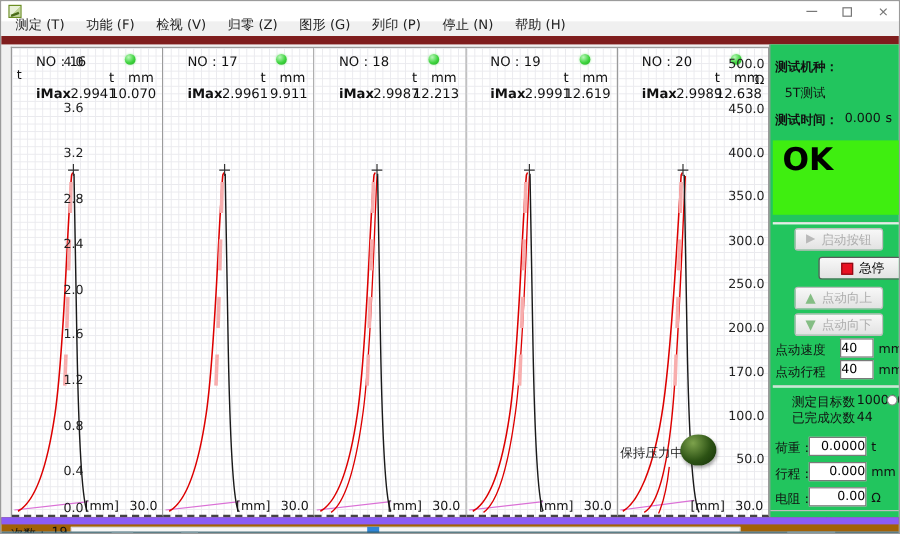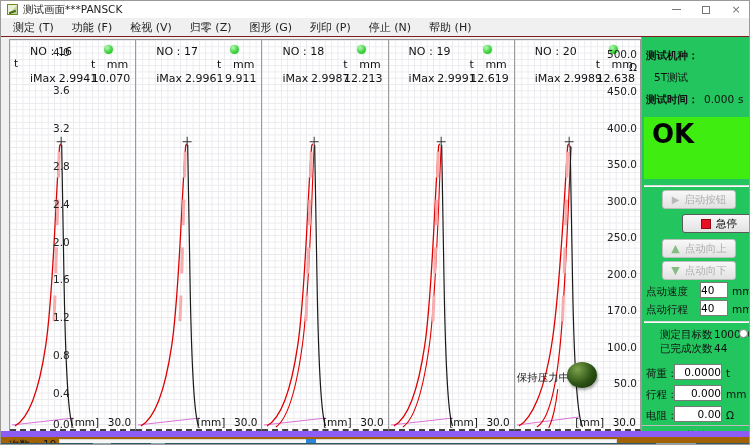--- a/index.html
+++ b/index.html
@@ -11,36 +11,36 @@
   
   .titlebar { position:absolute; left:0; top:0; width:750px; height:17px; background:#fff; display:flex; align-items:center; }
   .app-icon { width:11px; height:11px; margin:0 5px 0 6px; border:1px solid #6b8e23; background:linear-gradient(135deg,#e8f0d8 50%,#c2d69b 50%); position:relative; }
   .app-icon:after{ content:""; position:absolute; left:1px; top:6px; width:7px; height:2px; background:#4a6b1a; transform:rotate(-20deg);}
   .title-text { font-size:10.5px; color:#222; }
   .win-btns { margin-left:auto; display:flex; height:17px; }
   .win-btn { width:30px; height:17px; display:flex; align-items:center; justify-content:center; color:#777; font-size:11px; }
   .glyph-min { width:9px; height:1px; background:#777; }
   .glyph-max { width:8px; height:8px; border:1px solid #777; }
   
-  .menubar { position:absolute; left:0; top:17px; width:750px; height:19px; background:#f0f0f0; display:flex; align-items:flex-start; padding-left:6px; border-bottom:1px solid #7f1d1d; }
+  .menubar { position:absolute; left:0; top:17px; width:750px; height:19px; background:#f0f0f0; display:flex; align-items:flex-end; padding-left:6px; border-bottom:7px solid #7f1d1d; }
   .menu-item { padding:2px 12px 2px 6px; color:#222; font-size:11px; cursor:default; }
   
   .charts { position:absolute; left:8px; top:38px; width:632px; height:392px; display:flex; border-top:1px solid #9b9b9b; border-left:1px solid #9b9b9b; }
   .panel { position:relative; flex:1; background:#fff; border-right:1px solid #9b9b9b;
     background-image:linear-gradient(#eaeaee 1px,transparent 1px),linear-gradient(90deg,#eaeaee 1px,transparent 1px);
     background-size:6.3px 6.3px;
     border-bottom:2px dashed #444;
   }
   .panel svg { position:absolute; left:0; top:0; width:100%; height:100%; }
   .p-no { position:absolute; left:20px; top:4px; font-size:11px; color:#111; }
   .p-dot { position:absolute; right:22px; top:5px; width:9px; height:9px; border-radius:50%;
     background:radial-gradient(circle at 35% 30%, #b8f7b8, #3ed43e 55%, #23a823); box-shadow:0 0 2px #9de89d; }
   .p-colhead-t { position:absolute; top:18px; right:40px; font-size:11px; }
   .p-colhead-mm { position:absolute; top:18px; right:7px; font-size:11px; }
-  .p-imax-label { position:absolute; top:32px; left:20px; font-size:11px; }
+  .p-imax-label { position:absolute; top:32px; left:20px; font-size:11px;font-weight:bold; }
   .p-imax-t { position:absolute; top:32px; right:38px; font-size:11px; }
   .p-imax-mm { position:absolute; top:32px; right:5px; font-size:11px; }
   .p-xunit { position:absolute; bottom:1px; right:36px; font-size:10.5px; }
   .p-xmax { position:absolute; bottom:1px; right:4px; font-size:10.5px; }
   .ytick { position:absolute; left:4px; font-size:10.5px; color:#222;margin-left:39px; }
   .yunit { position:absolute; left:4px; top:17px; font-size:10.5px; }
   .rtick { position:absolute; right:3px; font-size:10.5px; color:#222; text-align:right; }
   .runit { position:absolute; right:3px; top:21px; font-size:10.5px; }
   .hold-text { position:absolute; left:2px; top:331px; font-size:10.5px; color:#222; white-space:nowrap; }
   .hold-ball { position:absolute; left:52px; top:322px; width:30px; height:26px; border-radius:50%;
@@ -72,21 +72,20 @@
   .statusstrip { position:absolute; left:0; top:442px; width:750px; height:3px; background:#2d5a66; }
   .notch { position:absolute; top:0; height:3px; background:#8aa4ad; }
 </style>
 </head>
 <body>
 
 <div id="app">
 
   <div class="titlebar">
     <span class="app-icon"></span>
-    <span class="title-text">测试画面***PANSCK</span>
     <span class="win-btns">
       <span class="win-btn">
           <span class="glyph-min"></span>
         </span>
       <span class="win-btn">
           <span class="glyph-max"></span>
         </span>
       <span class="win-btn">
           <span>×</span>
         </span>

